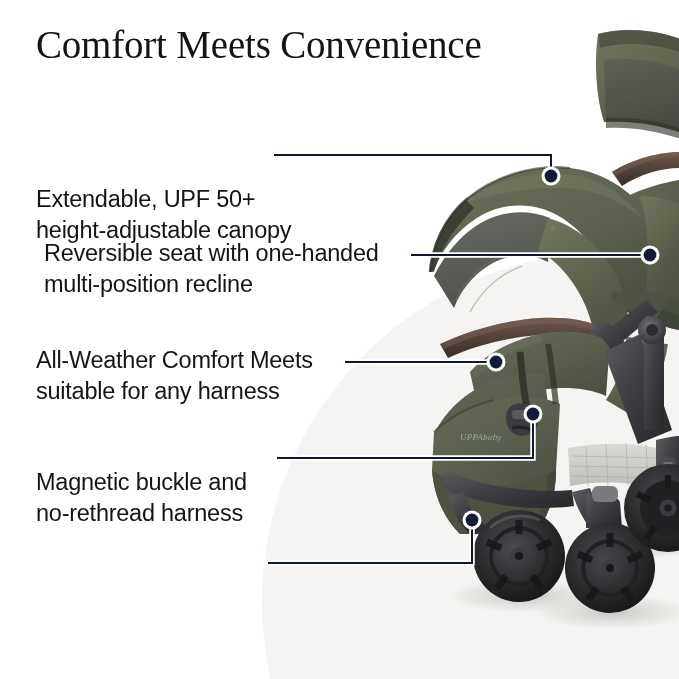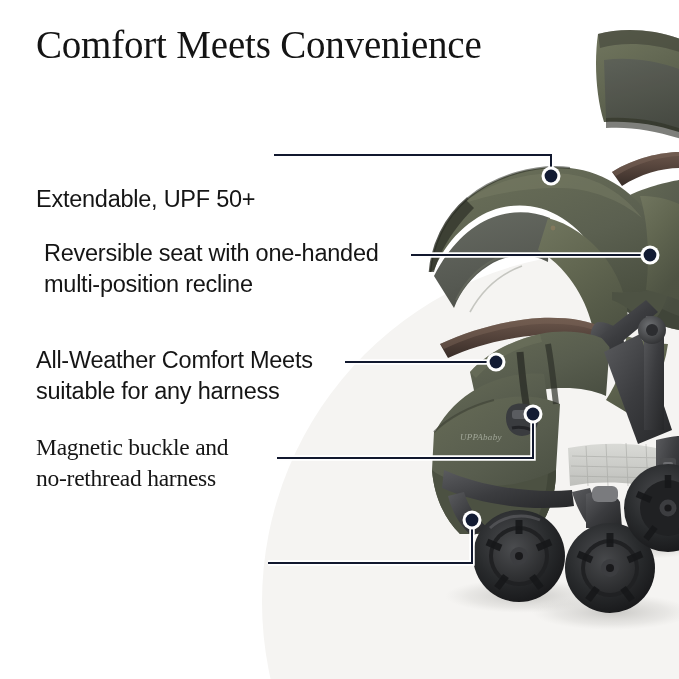--- a/index.html
+++ b/index.html
@@ -45,21 +45,21 @@
     line-height:1.33;
     color:#151515;
     letter-spacing:-0.25px;
     white-space:nowrap;
     z-index:6;
   }
   .feature span{display:block;}
   #f1{top:136px;margin-top:48px;}
   #f2{top:238px;margin-left:8px;}
   #f3{top:345px;}
-  #f4{top:432px;font-family:Liberation Serif, serif;}
+  #f4{top:467px;}
   #f5{top:545px;}
 
   
   svg.layer{position:absolute;left:0;top:0;width:679px;height:679px;}
   #product-layer{z-index:2;}
   #leader-layer{z-index:5;}
 </style>
 </head>
 <body>
 
@@ -375,20 +375,21 @@
       <circle cx="533" cy="414" r="6.4" fill="#121b33"></circle>
       <circle cx="472" cy="520" r="9.5" fill="#ffffff"></circle>
       <circle cx="472" cy="520" r="6.4" fill="#121b33"></circle>
     </g>
   </svg>
 
   <div class="title">Comfort Meets Convenience</div>
 
   <div class="feature" id="f1">
     <span>Extendable, UPF 50+</span>
+    <span>height-adjustable canopy</span>
   </div>
 
   <div class="feature" id="f2">
     <span>Reversible seat with one-handed</span>
     <span>multi-position recline</span>
   </div>
 
   <div class="feature" id="f3">
     <span>All-Weather Comfort Meets</span>
     <span>suitable for any harness</span>

